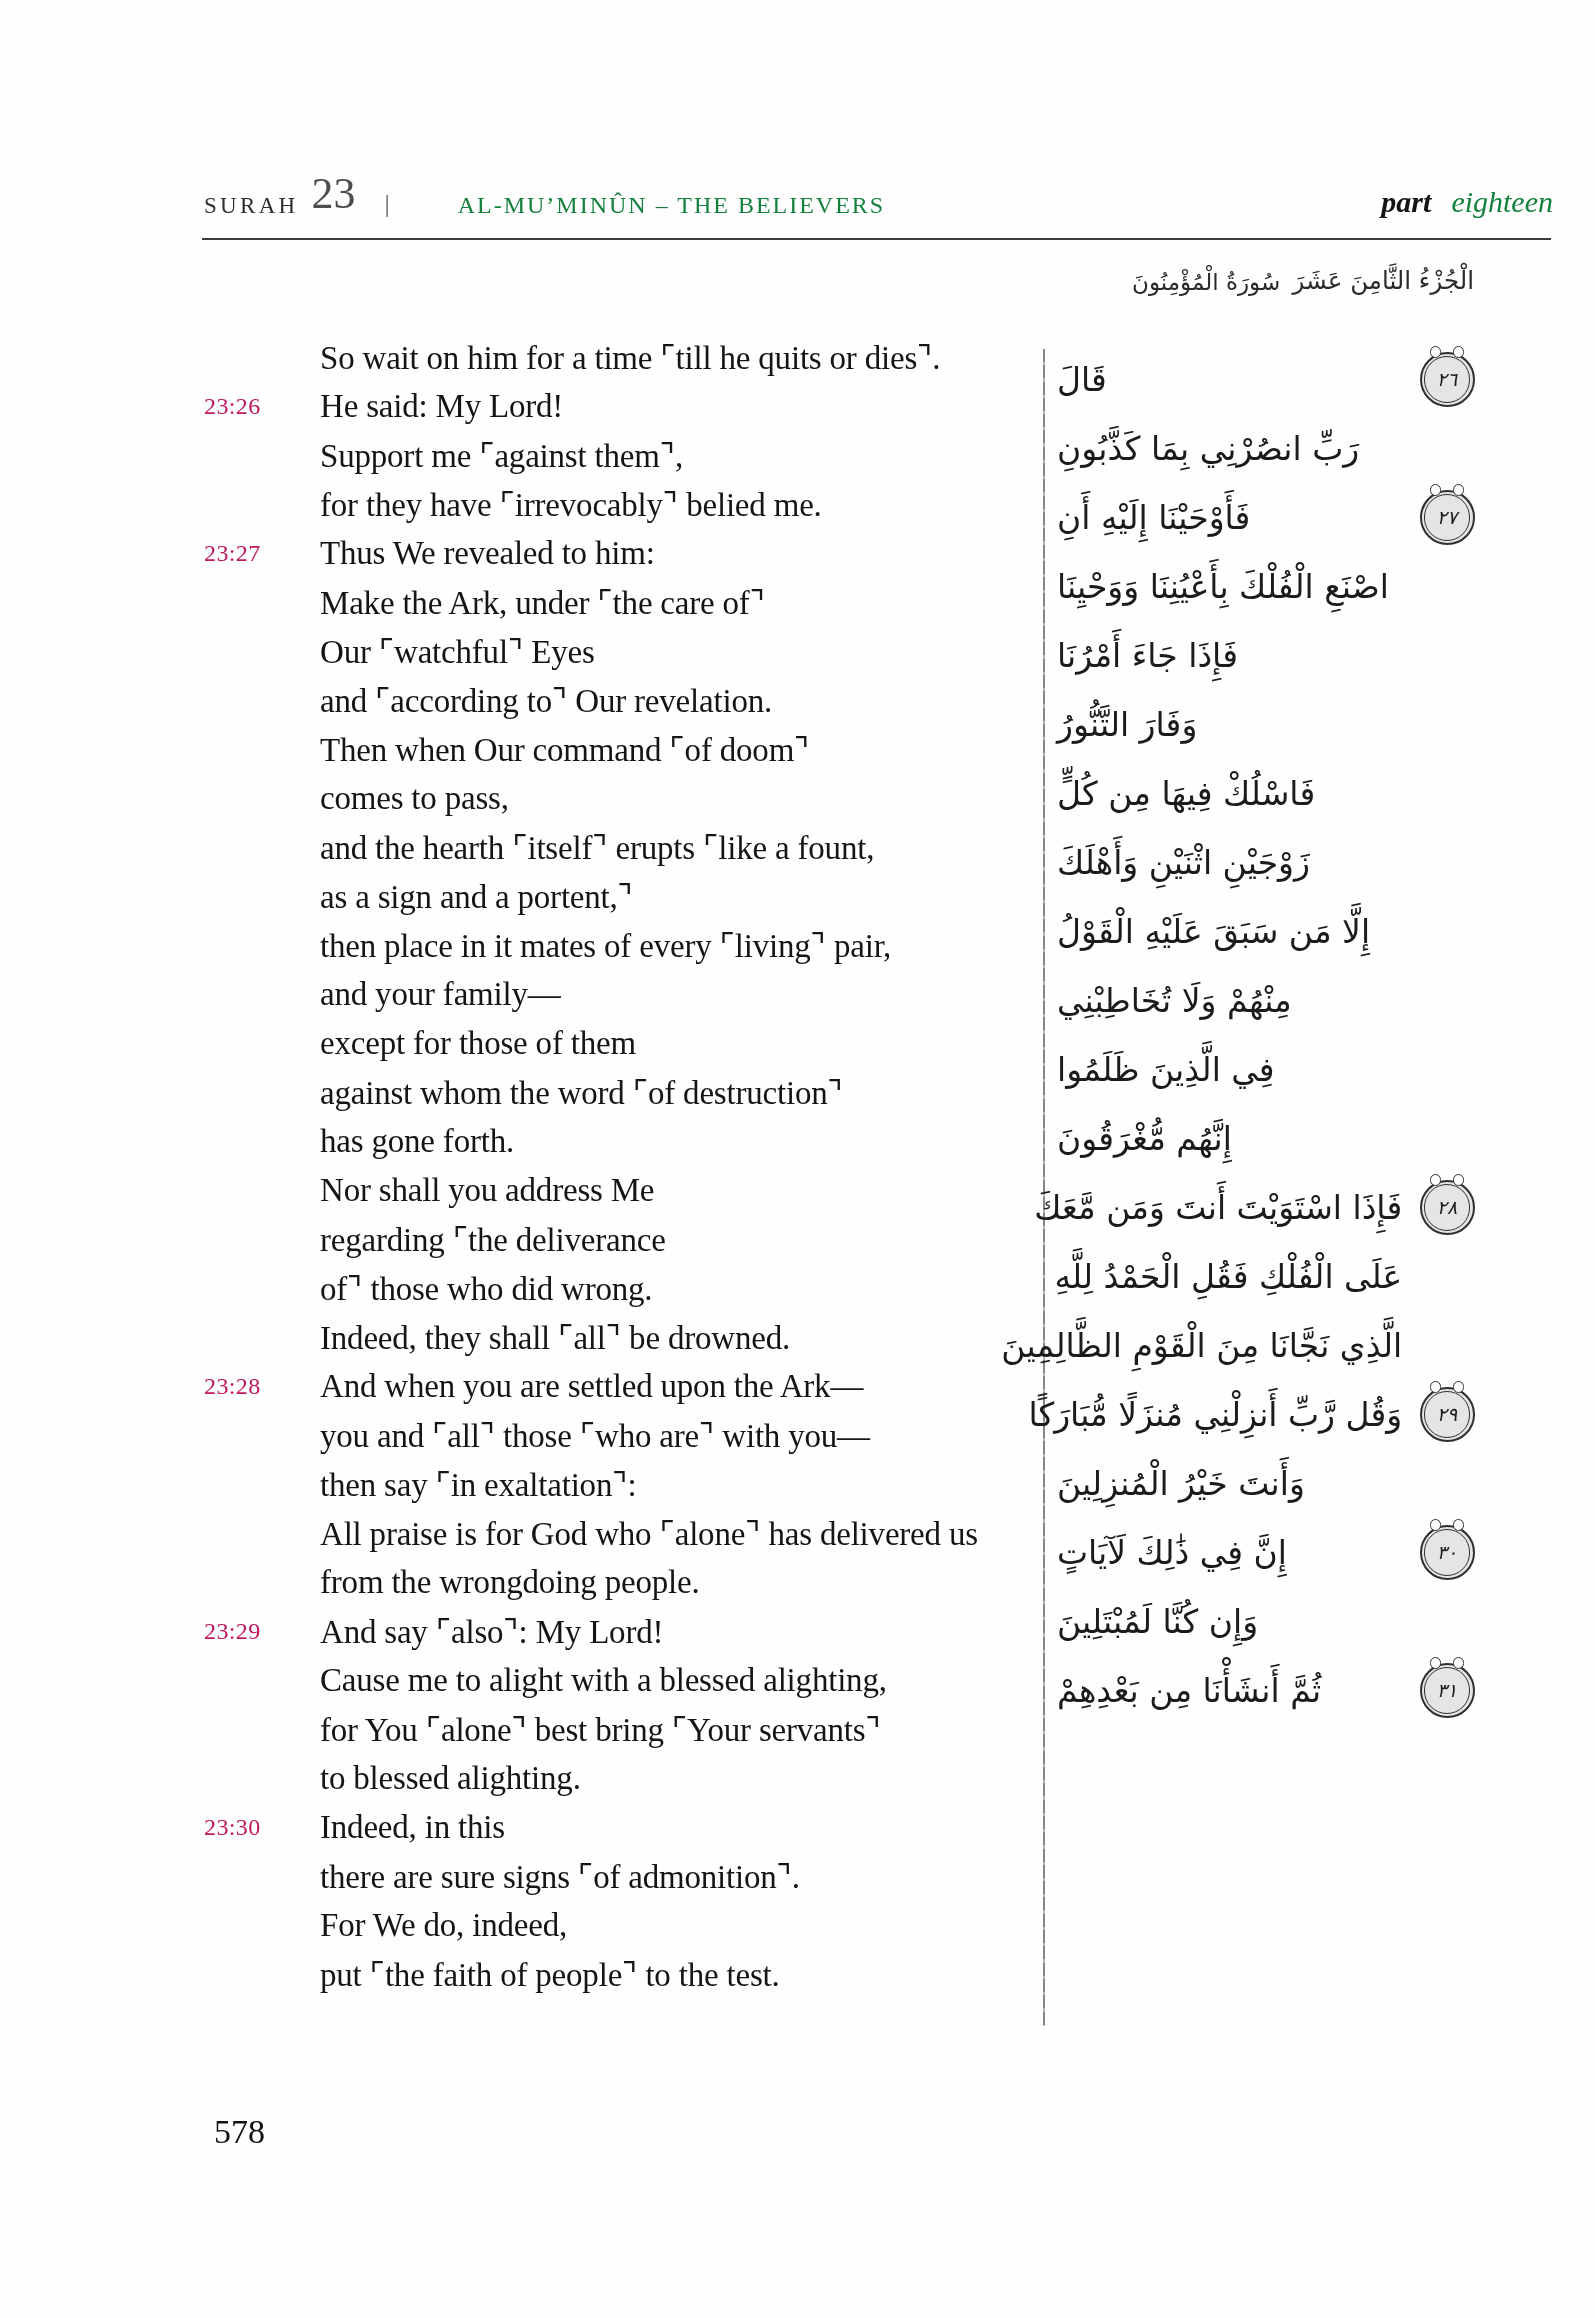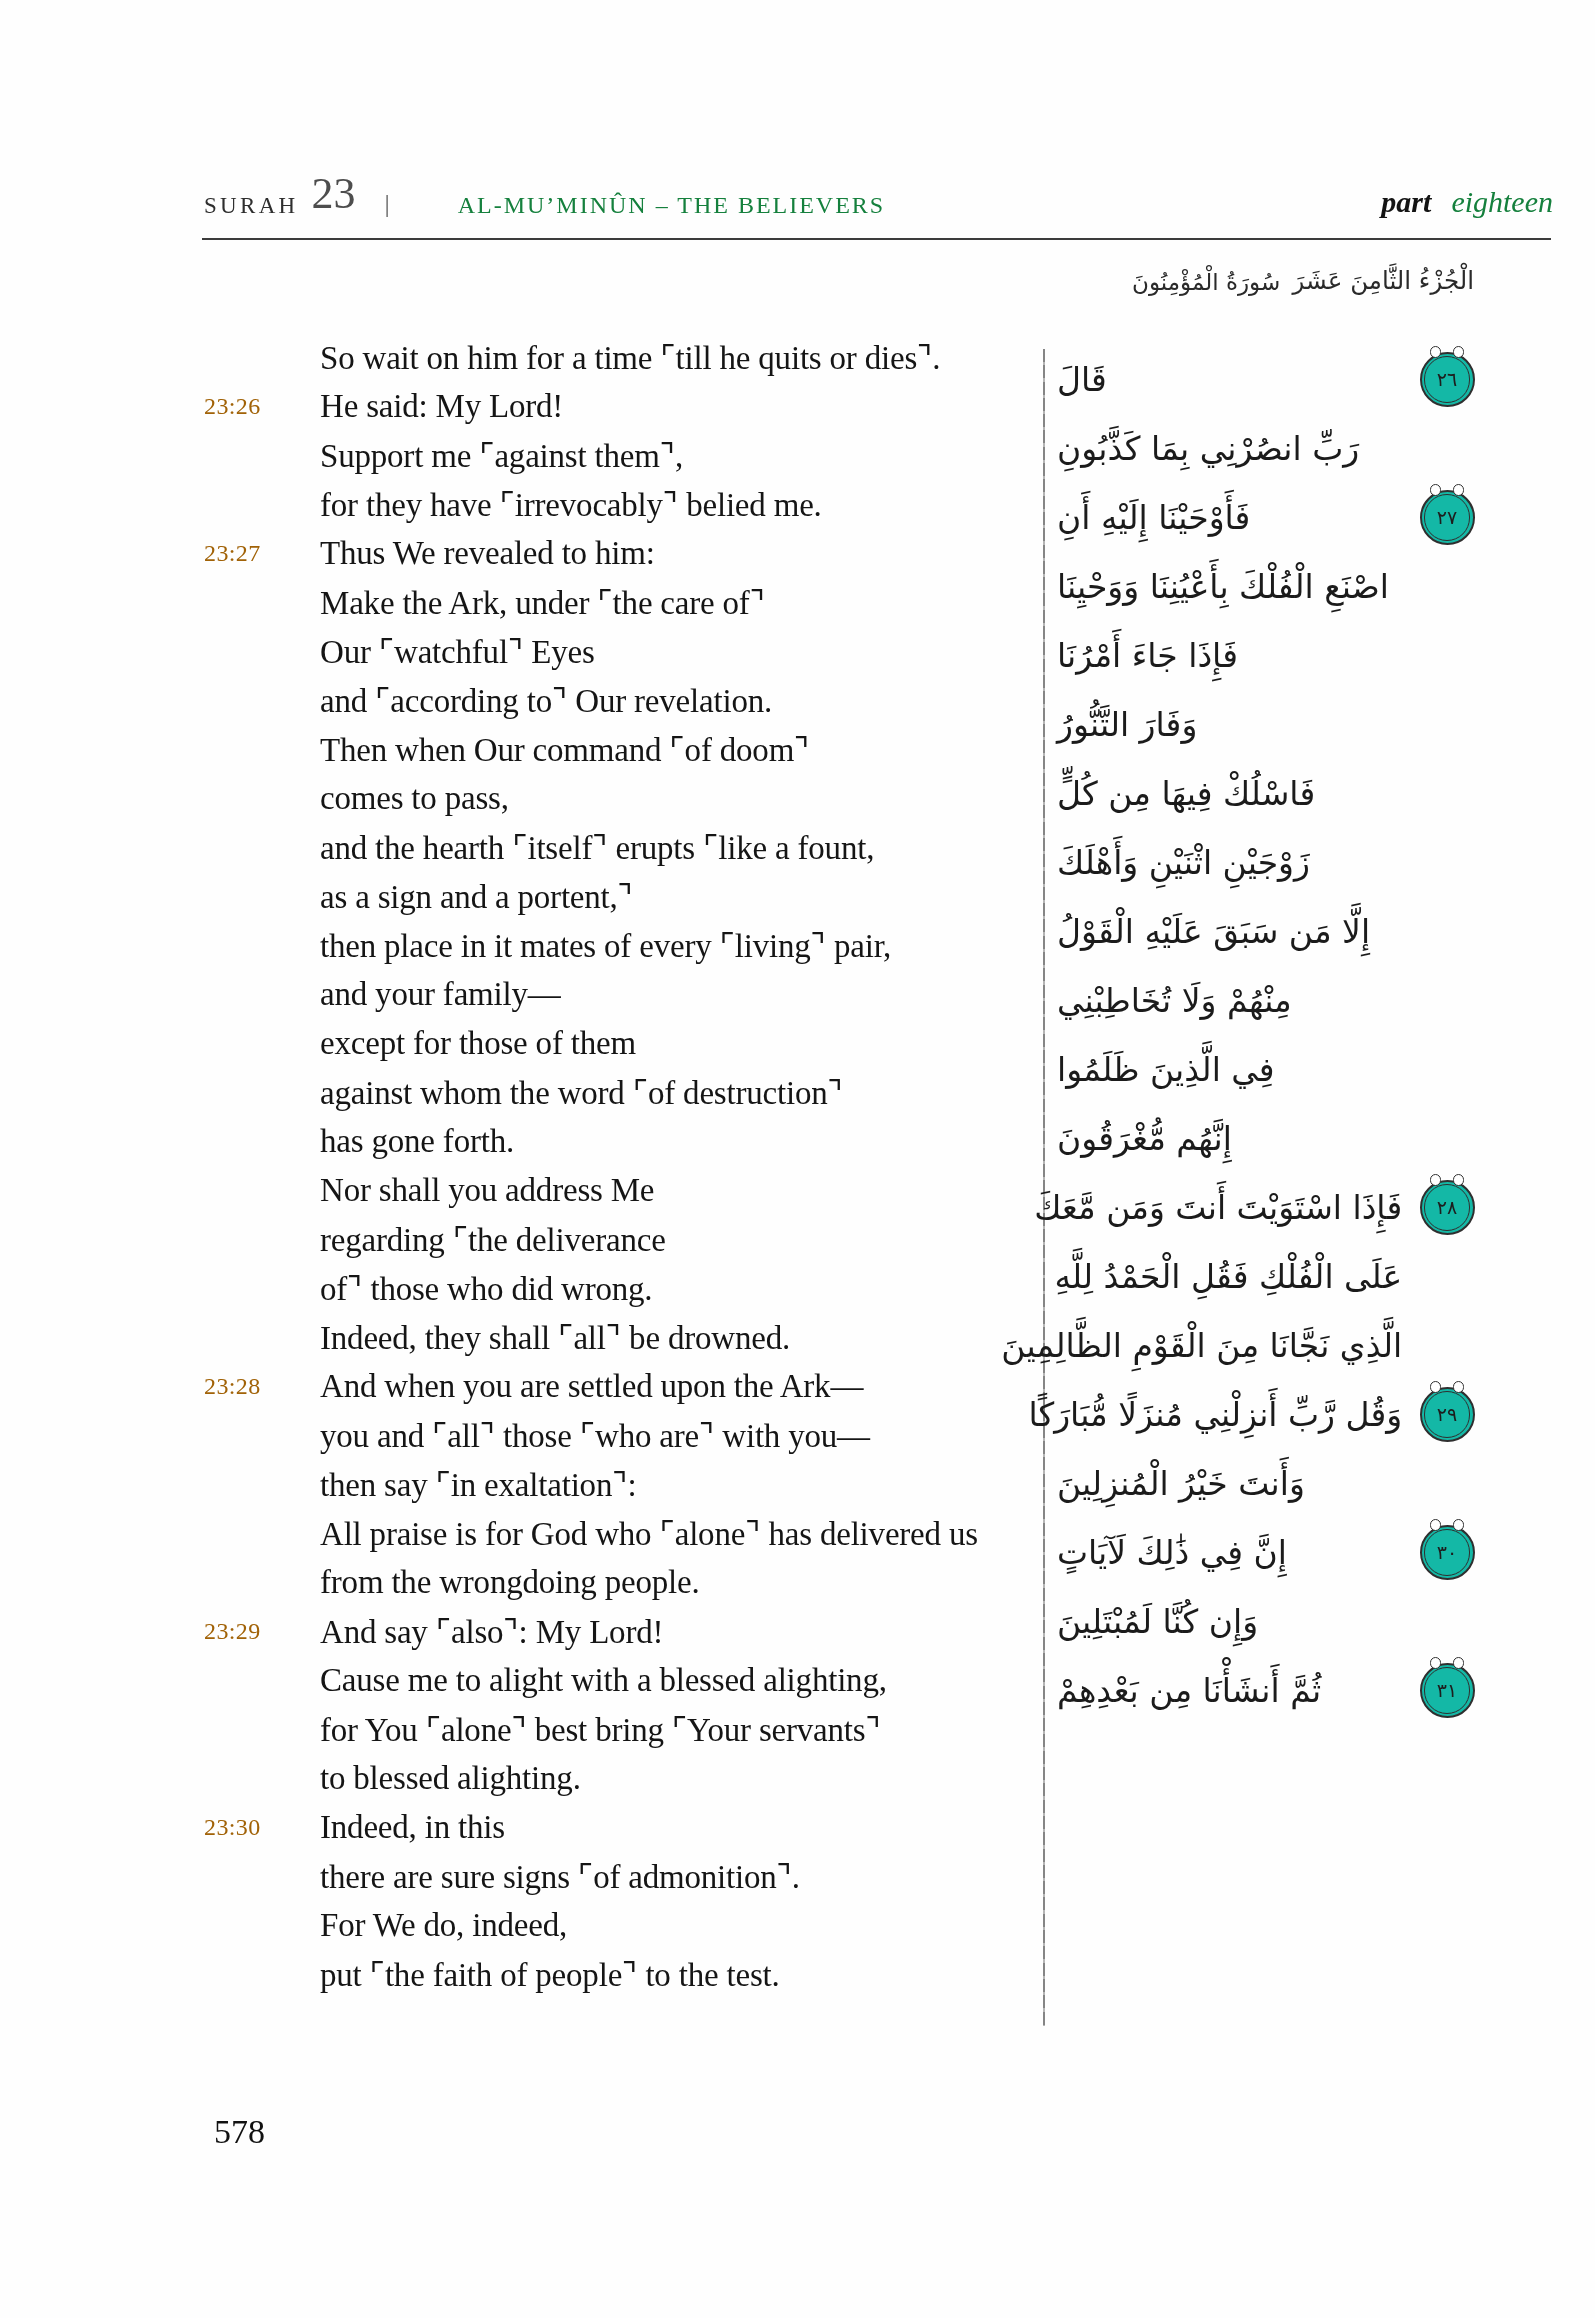--- a/index.html
+++ b/index.html
@@ -44,21 +44,21 @@
   .column-divider {
     position:absolute; left:1043px; top:349px; height:1677px; width:1.6px;
     background:repeating-linear-gradient(to bottom,#858585 0 13px,#b5b5b5 13px 16.3px);
   }
 
   
   #english-col { position:absolute; left:204px; top:333px; width:829px; }
   .en-line { height:49px; display:flex; align-items:center; }
   .verse-num {
     width:91px; flex:0 0 91px;
-    font-size:24px; color:#a16207; letter-spacing:0.4px;
+    font-size:24px; color:#be185d; letter-spacing:0.4px;
   }
   .en-text {
     font-size:33px; white-space:nowrap; letter-spacing:-0.2px;
     font-family:"Liberation Serif","DejaVu Serif","DejaVu Sans",serif;
     margin-left:25px;
   }
 
   
   #arabic-col { position:absolute; left:1057px; top:345px; width:425px; }
   .ar-line { height:69px; display:flex; direction:rtl; align-items:center; gap:9.8px; }
@@ -68,21 +68,22 @@
   }
   .ar-text {
     flex:1; direction:rtl; text-align:left; white-space:nowrap;
     font-family:"DejaVu Sans",sans-serif;
     font-size:33px; color:#1b1b1b;
   }
   .medallion {
     position:relative; width:51px; height:51px;
     border:2.4px solid #2f2f2f; border-radius:50%;
     display:flex; align-items:center; justify-content:center;
-    background:#14b8a6;
+    background:#e5e5e5;
+    font-style:italic;
   }
   .medallion::after {
     content:""; position:absolute; inset:2.4px;
     border:1.6px solid #2f2f2f; border-radius:50%;
   }
   .dot {
     position:absolute; width:9.8px; height:9.8px;
     border:1.6px solid #2f2f2f; border-radius:50%; background:#fff;
     top:-8.2px; z-index:2;
   }

